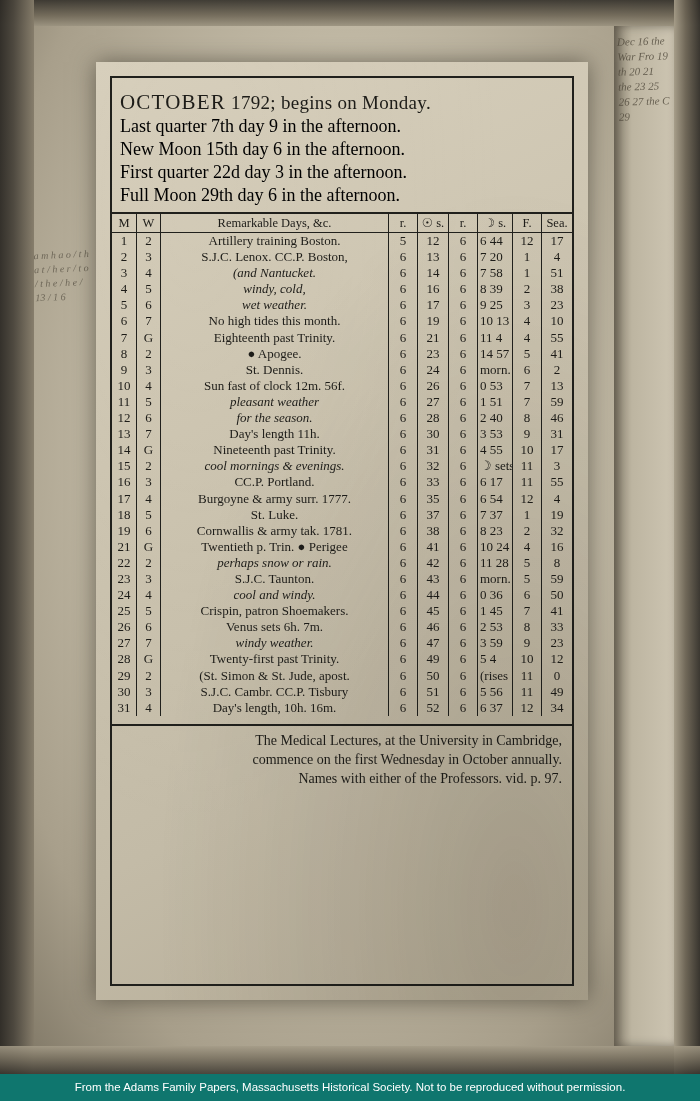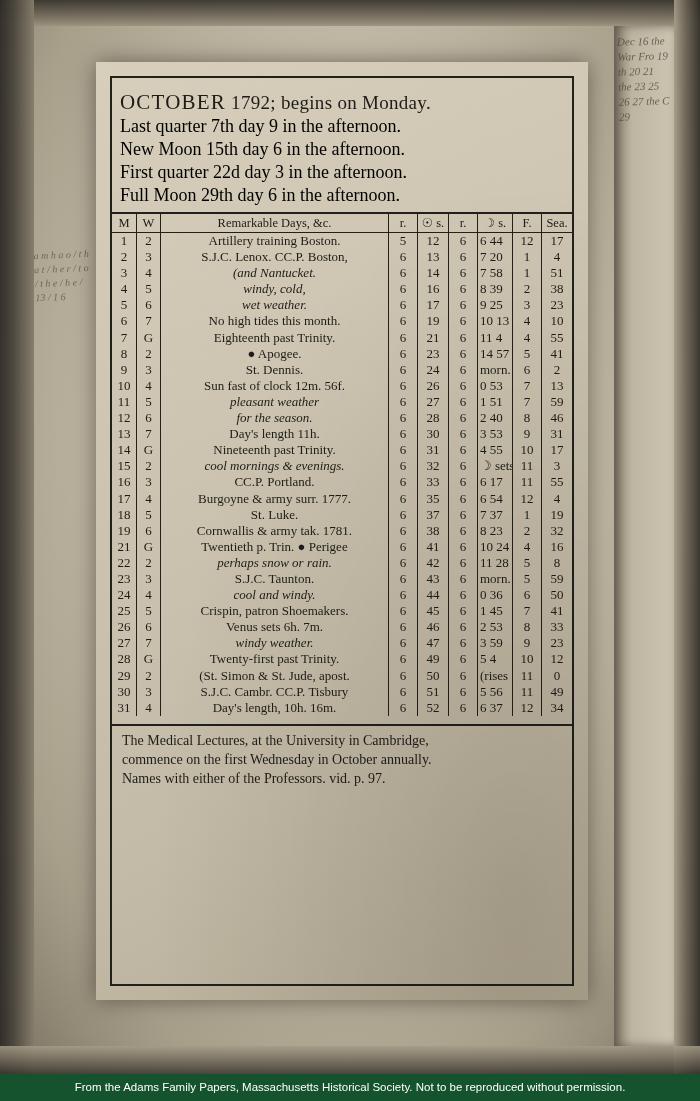--- a/index.html
+++ b/index.html
@@ -121,29 +121,29 @@
   .c-s2{width:30px;text-align:left;}
   .c-f{width:24px;text-align:center;}
   .c-sea{width:26px;text-align:center;}
   .it{font-style:italic;}
   .indent{padding-left:26px;}
   .indent2{padding-left:46px;margin-top:24px;}
   
   #foot{
     border-top:2px solid #20201c;
     padding:5px 10px 4px 10px;
-    font-size:14px;line-height:19px;text-align:left;
+    font-size:14px;line-height:19px;text-align:right;
   }
   #foot .l{display:block;white-space:nowrap;}
   
   .speck{position:absolute;border-radius:50%;background:#6b6148;opacity:.35;}
   
   #caption{
     position:absolute;left:0;bottom:0;width:700px;height:27px;
-    background:#14532d;color:#fff;
+    background:#0f766e;color:#fff;
     font-family:"Liberation Sans", sans-serif;
     font-size:11.5px;line-height:27px;text-align:center;
   }
 </style>
 </head>
 <body>
 
 <div id="page-photo">
 
   <div id="gutter-top"></div>

